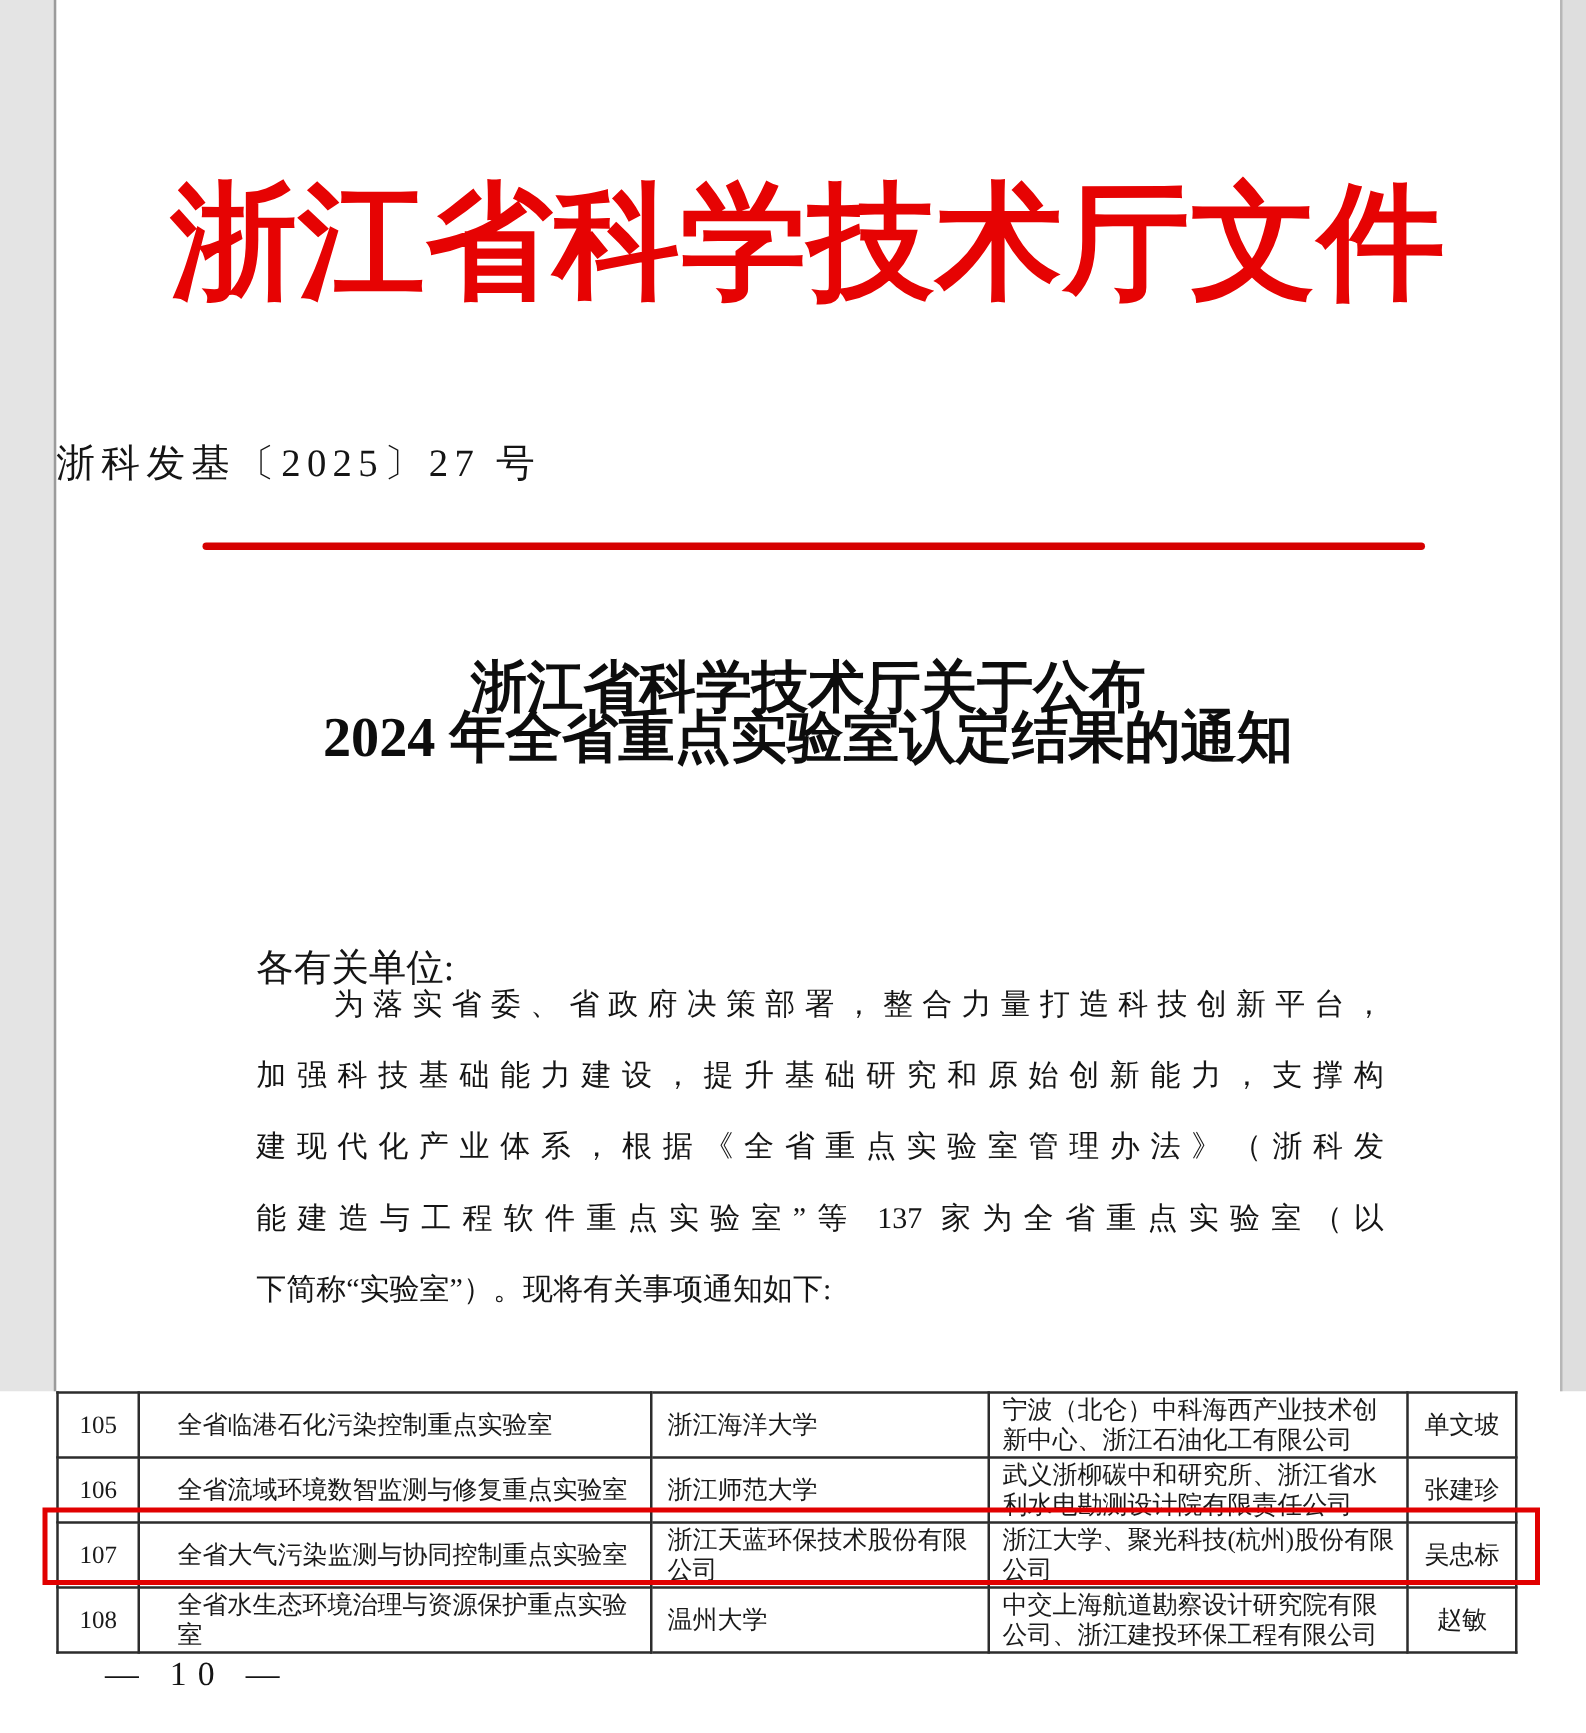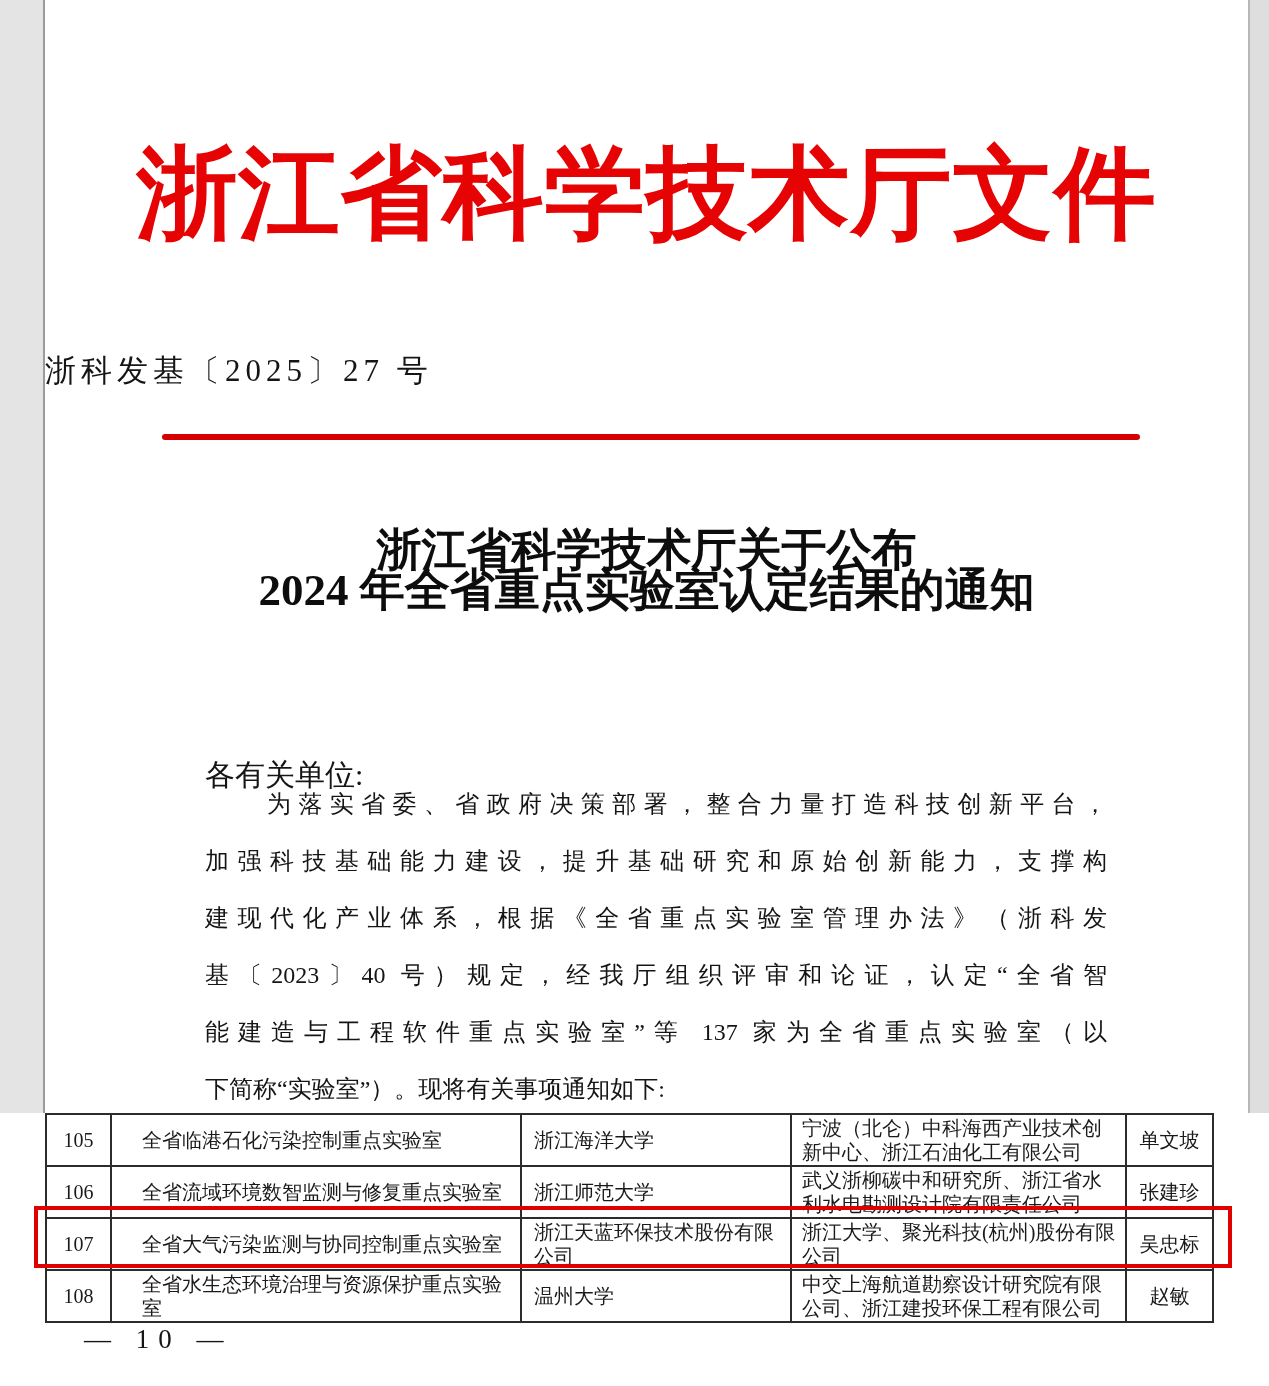--- a/index.html
+++ b/index.html
@@ -83,21 +83,20 @@
 
 <div class="subtitle subtitle-1">浙江省科学技术厅关于公布</div>
 <div class="subtitle subtitle-2">2024 年全省重点实验室认定结果的通知</div>
 
 <div class="greeting">各有关单位:</div>
 
 <div class="paragraph">
   <div class="para-line first">为落实省委、省政府决策部署，整合力量打造科技创新平台，</div>
   <div class="para-line">加强科技基础能力建设，提升基础研究和原始创新能力，支撑构</div>
   <div class="para-line">建现代化产业体系，根据《全省重点实验室管理办法》（浙科发</div>
-  <div class="para-line">基〔2023〕40 号）规定，经我厅组织评审和论证，认定“全省智</div>
   <div class="para-line">能建造与工程软件重点实验室”等 137 家为全省重点实验室（以</div>
   <div class="para-line last">下简称“实验室”）。现将有关事项通知如下:</div>
 </div>
 
 <div class="table-wrap">
   <table class="result-table">
     <colgroup>
       <col style="width:65px">
         <col style="width:410px">
         <col style="width:270px">

